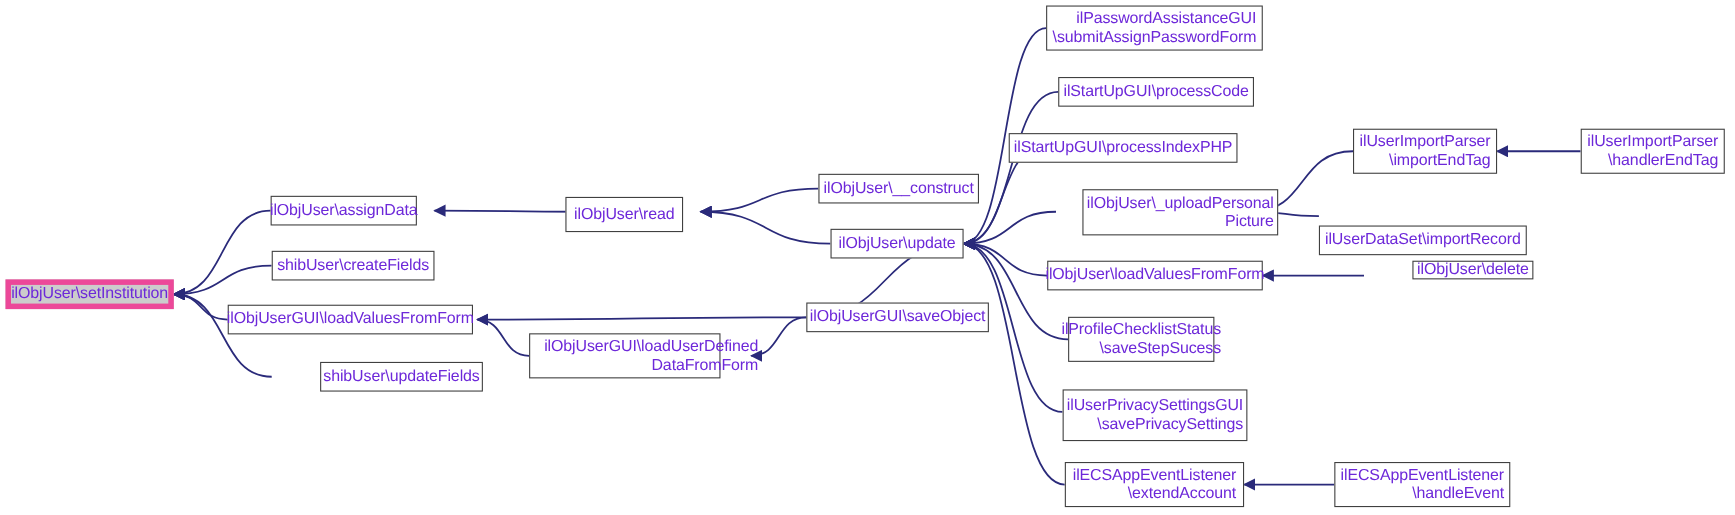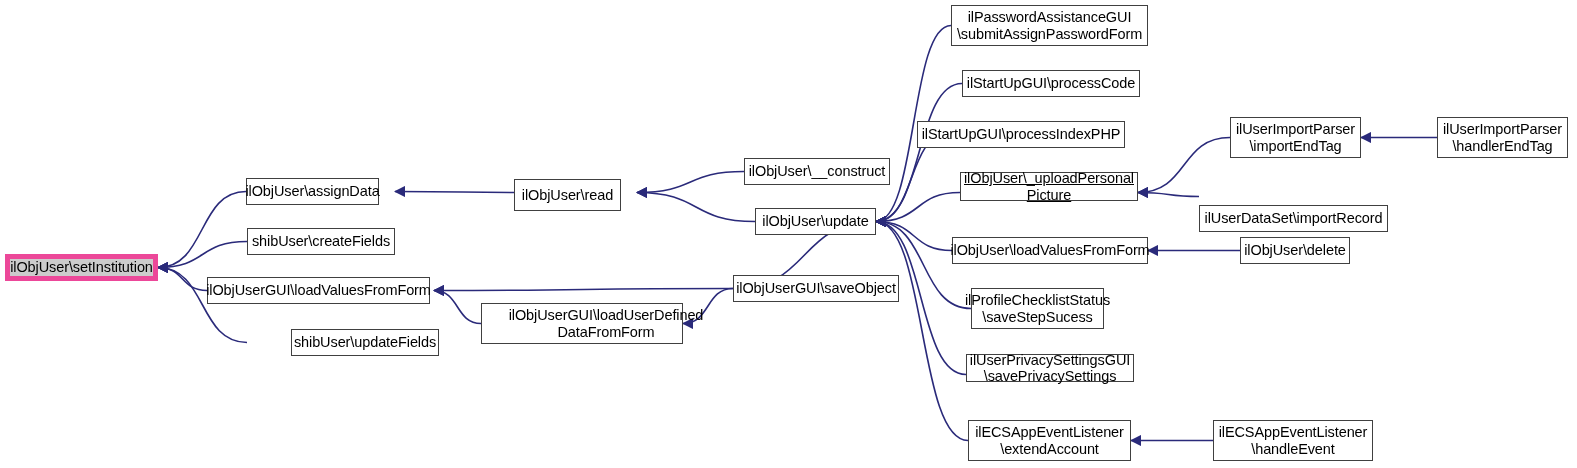--- a/index.html
+++ b/index.html
@@ -13,27 +13,27 @@
     height: 468px;
     background: #ffffff;
     font-family: "Liberation Sans", sans-serif;
     overflow: hidden;
   }
   .node {
     position: absolute;
     box-sizing: border-box;
     border: 1px solid #404040;
     background: #ffffff;
-    color: #000000;
+    color: #6d28d9;
     font-size: 14.5px;
     line-height: 1.12;
     display: flex;
     align-items: center;
     justify-content: center;
-    text-align: center;
+    text-align: right;
     white-space: pre-line;
     letter-spacing: -0.1px;
   }
   .node.highlight {
     background: #cccccc;
     border: 5px solid #ec4899;
   }
   .edges {
     position: absolute;
     left: 0;
@@ -80,40 +80,40 @@
         <path d="M 1213 440.5 C 1167.9 440.5 1176.1 440.5 1131 440.5" marker-end="url(#arrow)"></path>
       </g>
   </svg>
   <div id="node-layer">
       <div class="node highlight" style="left: 5px; top: 254px; width: 153px; height: 27px;">ilObjUser\setInstitution</div>
       <div class="node" style="left: 246px; top: 178px; width: 133px; height: 27px;">ilObjUser\assignData</div>
       <div class="node" style="left: 247px; top: 228px; width: 148px; height: 27px;">shibUser\createFields</div>
       <div class="node" style="left: 207px; top: 277px; width: 223px; height: 27px;">ilObjUserGUI\loadValuesFromForm</div>
       <div class="node" style="left: 247px; top: 329px; width: 148px; height: 27px; margin-left: 44px;">shibUser\updateFields</div>
       <div class="node" style="left: 514px; top: 179px; width: 107px; height: 32px;">ilObjUser\read</div>
-      <div class="node" style="left: 481px; top: 303px; width: 202px; height: 41px; padding-left: 48px;">ilObjUserGUI\loadUserDefined
+      <div class="node" style="left: 481px; top: 303px; width: 174px; height: 41px; padding-left: 48px;">ilObjUserGUI\loadUserDefined
 DataFromForm</div>
       <div class="node" style="left: 744px; top: 158px; width: 146px; height: 27px;">ilObjUser\__construct</div>
       <div class="node" style="left: 755px; top: 208px; width: 121px; height: 27px;">ilObjUser\update</div>
       <div class="node" style="left: 733px; top: 275px; width: 166px; height: 27px;">ilObjUserGUI\saveObject</div>
       <div class="node" style="left: 951px; top: 5px; width: 197px; height: 41px;">ilPasswordAssistanceGUI
 \submitAssignPasswordForm</div>
       <div class="node" style="left: 962px; top: 70px; width: 178px; height: 27px;">ilStartUpGUI\processCode</div>
       <div class="node" style="left: 917px; top: 121px; width: 208px; height: 27px;">ilStartUpGUI\processIndexPHP</div>
-      <div class="node" style="left: 960px; top: 172px; width: 178px; height: 29px; text-decoration: underline;">ilObjUser\_uploadPersonal
+      <div class="node" style="left: 984px; top: 172px; width: 178px; height: 42px;">ilObjUser\_uploadPersonal
 Picture</div>
       <div class="node" style="left: 952px; top: 237px; width: 196px; height: 27px;">ilObjUser\loadValuesFromForm</div>
       <div class="node" style="left: 971px; top: 288px; width: 133px; height: 41px;">ilProfileChecklistStatus
 \saveStepSucess</div>
-      <div class="node" style="left: 966px; top: 354px; width: 168px; height: 28px;">ilUserPrivacySettingsGUI
+      <div class="node" style="left: 966px; top: 354px; width: 168px; height: 47px;">ilUserPrivacySettingsGUI
 \savePrivacySettings</div>
       <div class="node" style="left: 968px; top: 420px; width: 163px; height: 41px;">ilECSAppEventListener
 \extendAccount</div>
       <div class="node" style="left: 1230px; top: 117px; width: 131px; height: 41px;">ilUserImportParser
 \importEndTag</div>
       <div class="node" style="left: 1437px; top: 117px; width: 131px; height: 41px;">ilUserImportParser
 \handlerEndTag</div>
       <div class="node" style="left: 1199px; top: 183px; width: 189px; height: 27px; margin-top: 22px;">ilUserDataSet\importRecord</div>
-      <div class="node" style="left: 1240px; top: 237px; width: 110px; height: 27px;">ilObjUser\delete</div>
+      <div class="node" style="left: 1284px; top: 237px; width: 110px; height: 17px;">ilObjUser\delete</div>
       <div class="node" style="left: 1213px; top: 420px; width: 160px; height: 41px;">ilECSAppEventListener
 \handleEvent</div>
     </div>
 </div>
 
 </body></html>

